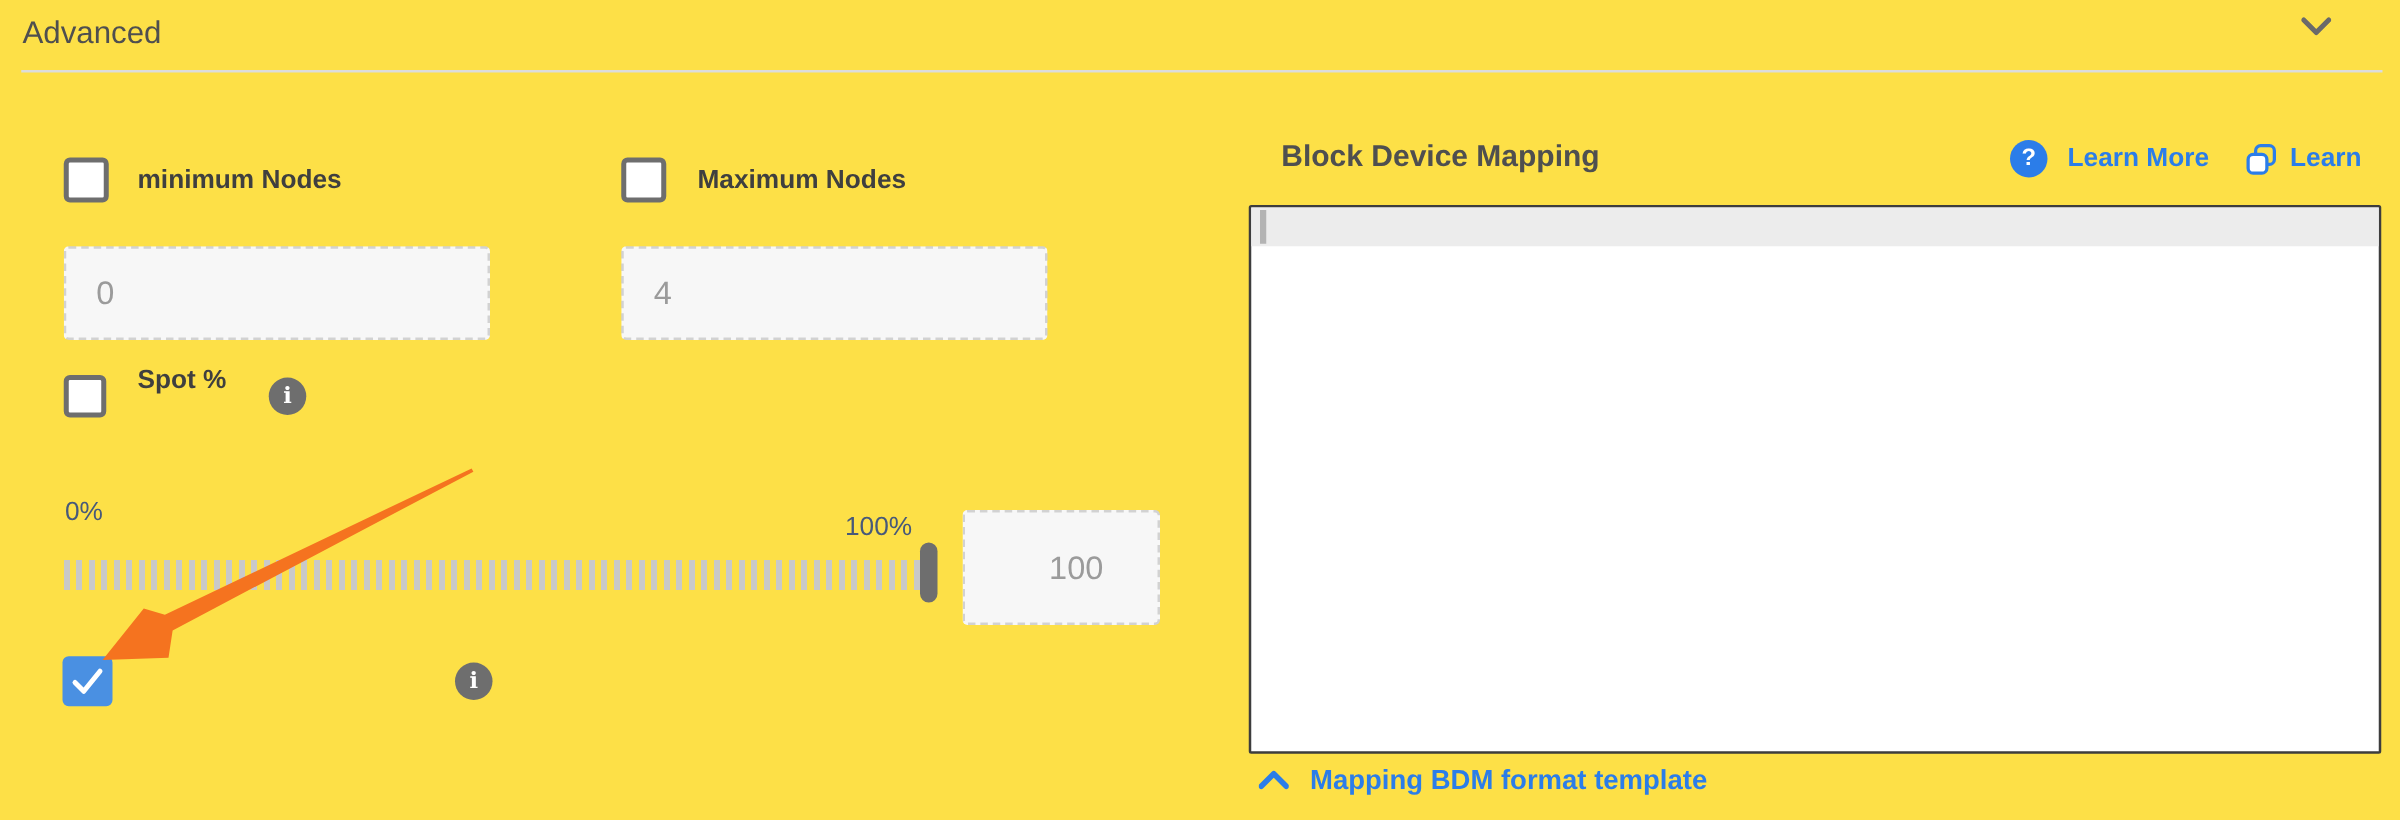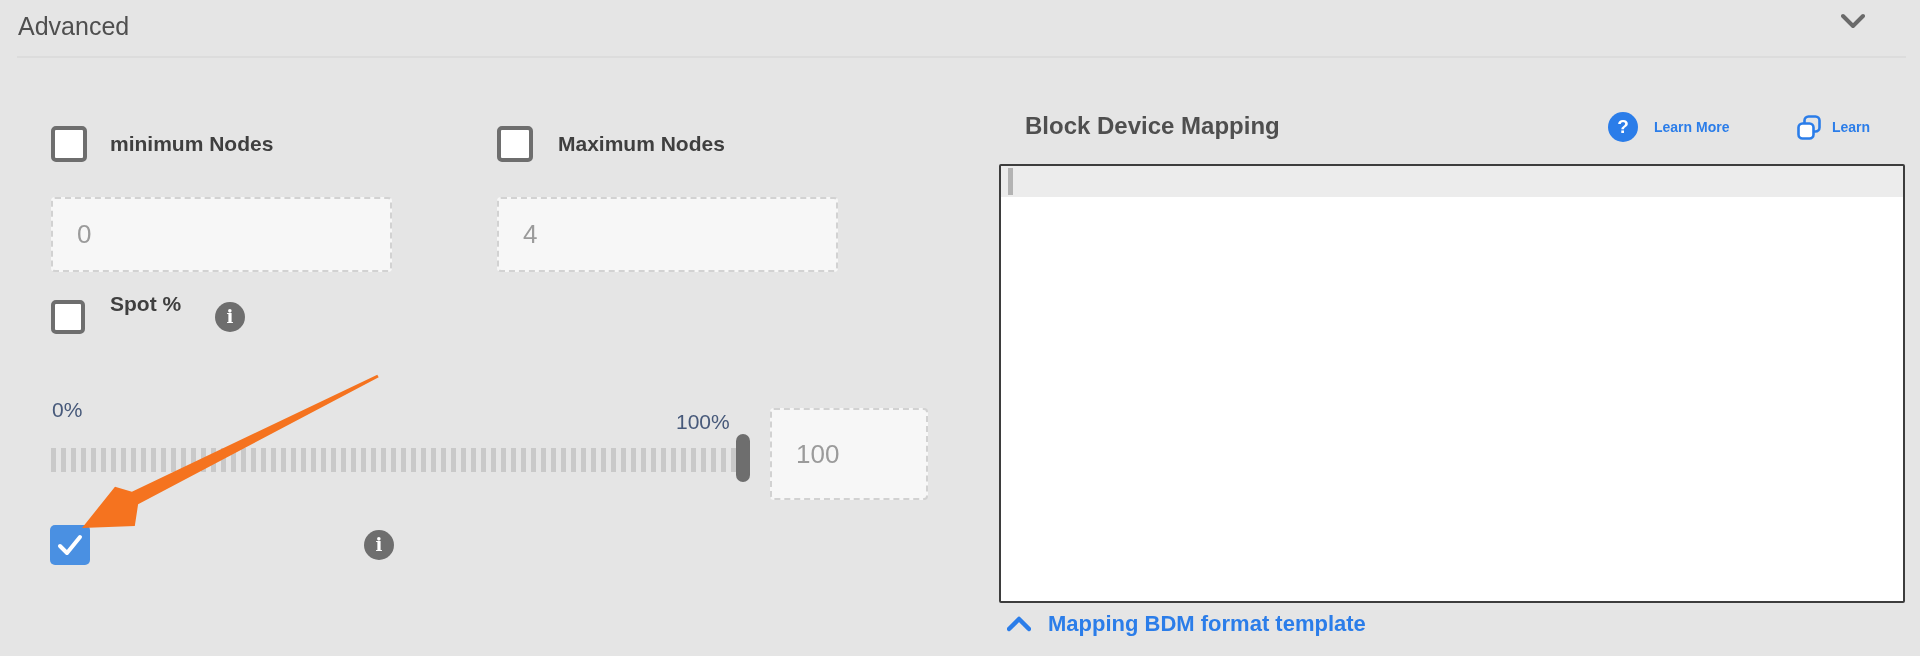--- a/index.html
+++ b/index.html
@@ -1,18 +1,18 @@
 <!DOCTYPE html>
 <html><head>
 <meta charset="utf-8">
 <style>
   * { margin:0; padding:0; box-sizing:border-box; }
   html,body { background:#fff; }
   body { font-family:"Liberation Sans","DejaVu Sans",sans-serif; }
-  .stage { position:relative; width:1920px; height:656px; background:#e5e5e5; overflow:hidden; }
+  .stage { position:relative; width:1920px; height:656px; background:#fde047; overflow:hidden; }
 
   .abs { position:absolute; }
 
   
   .adv-title { left:18px; top:12px; font-size:25px; font-weight:500; color:#4f4f4f; }
   .adv-chevron { left:1841px; top:13px; width:24px; height:16px; cursor:pointer; }
   .divider { left:17px; top:56px; width:1889px; height:2px; background:#dcdcdc; }
 
   
   .cbx { width:36px; height:36px; border:4px solid #6e6e6e; border-radius:5px; background:#fff; cursor:pointer; }
@@ -21,21 +21,21 @@
   .row1-lb1 { left:110px; top:126px; line-height:36px; }
   .row1-cb2 { left:497px; top:126px; }
   .row1-lb2 { left:558px; top:126px; line-height:36px; }
 
   .dashed-input { background:#f7f7f7; border:2px dashed #d2d2d2; border-radius:4px;
                   color:#9b9b9b; font-size:26px; padding-left:24px; outline:none;
                   font-family:"Liberation Sans","DejaVu Sans",sans-serif; }
   .dashed-input::placeholder { color:#9b9b9b; opacity:1; }
   .inp1 { left:51px; top:197px; width:341px; height:75px; }
   .inp2 { left:497px; top:197px; width:341px; height:75px; }
-  .inp3 { left:770px; top:408px; width:158px; height:92px; }
+  .inp3 { left:770px; top:408px; width:158px; height:92px;text-align:center; }
 
   .spot-cb { left:51px; top:300px; width:34px; height:34px; }
   .spot-lb { left:110px; top:287px; line-height:34px; }
 
   .info-icon { width:30px; height:30px; border-radius:50%; background:#6e6e6e; color:#fff;
                font-family:"DejaVu Serif","Liberation Serif",serif; font-weight:bold;
                font-size:18px; text-align:center; line-height:30px; cursor:pointer; }
   .spot-info { left:215px; top:302px; }
   .restrict-info { left:364px; top:530px; }
 
@@ -47,21 +47,21 @@
   .slider-handle { left:736px; top:434px; width:14px; height:48px; border-radius:7px;
                    background:#6e6e6e; cursor:grab; }
 
   
   .restrict-cb { left:50px; top:525px; width:40px; height:40px; border-radius:5px;
                  background:#4a90e2; cursor:pointer; }
   .restrict-lb { left:112px; top:525px; line-height:40px; }
 
   
   .bdm-title { left:999px; top:112px; font-size:24px; font-weight:600; color:#4f4f4f;margin-left:26px; }
-  .link { color:#2b7de9; font-size:14px; font-weight:600; cursor:pointer; }
+  .link { color:#2b7de9; font-size:21px; font-weight:600; cursor:pointer; }
   .qmark { left:1608px; top:112px; width:30px; height:30px; border-radius:50%;
            background:#2b7de9; color:#fff; font-size:19px; font-weight:bold;
            text-align:center; line-height:30px; cursor:pointer; }
   .learn-more { left:1654px; top:112px; line-height:30px; }
   .copy-ic { left:1795px; top:114px; width:28px; height:28px; cursor:pointer; }
   .copy-lb { left:1832px; top:112px; line-height:30px; }
 
   .editor { left:999px; top:164px; width:906px; height:439px; background:#fff;
             border:2px solid #3d3d3d; border-radius:2px; cursor:text; }
   .editor-activeline { position:absolute; left:0; top:0; width:100%; height:31px; background:#ececec; }

